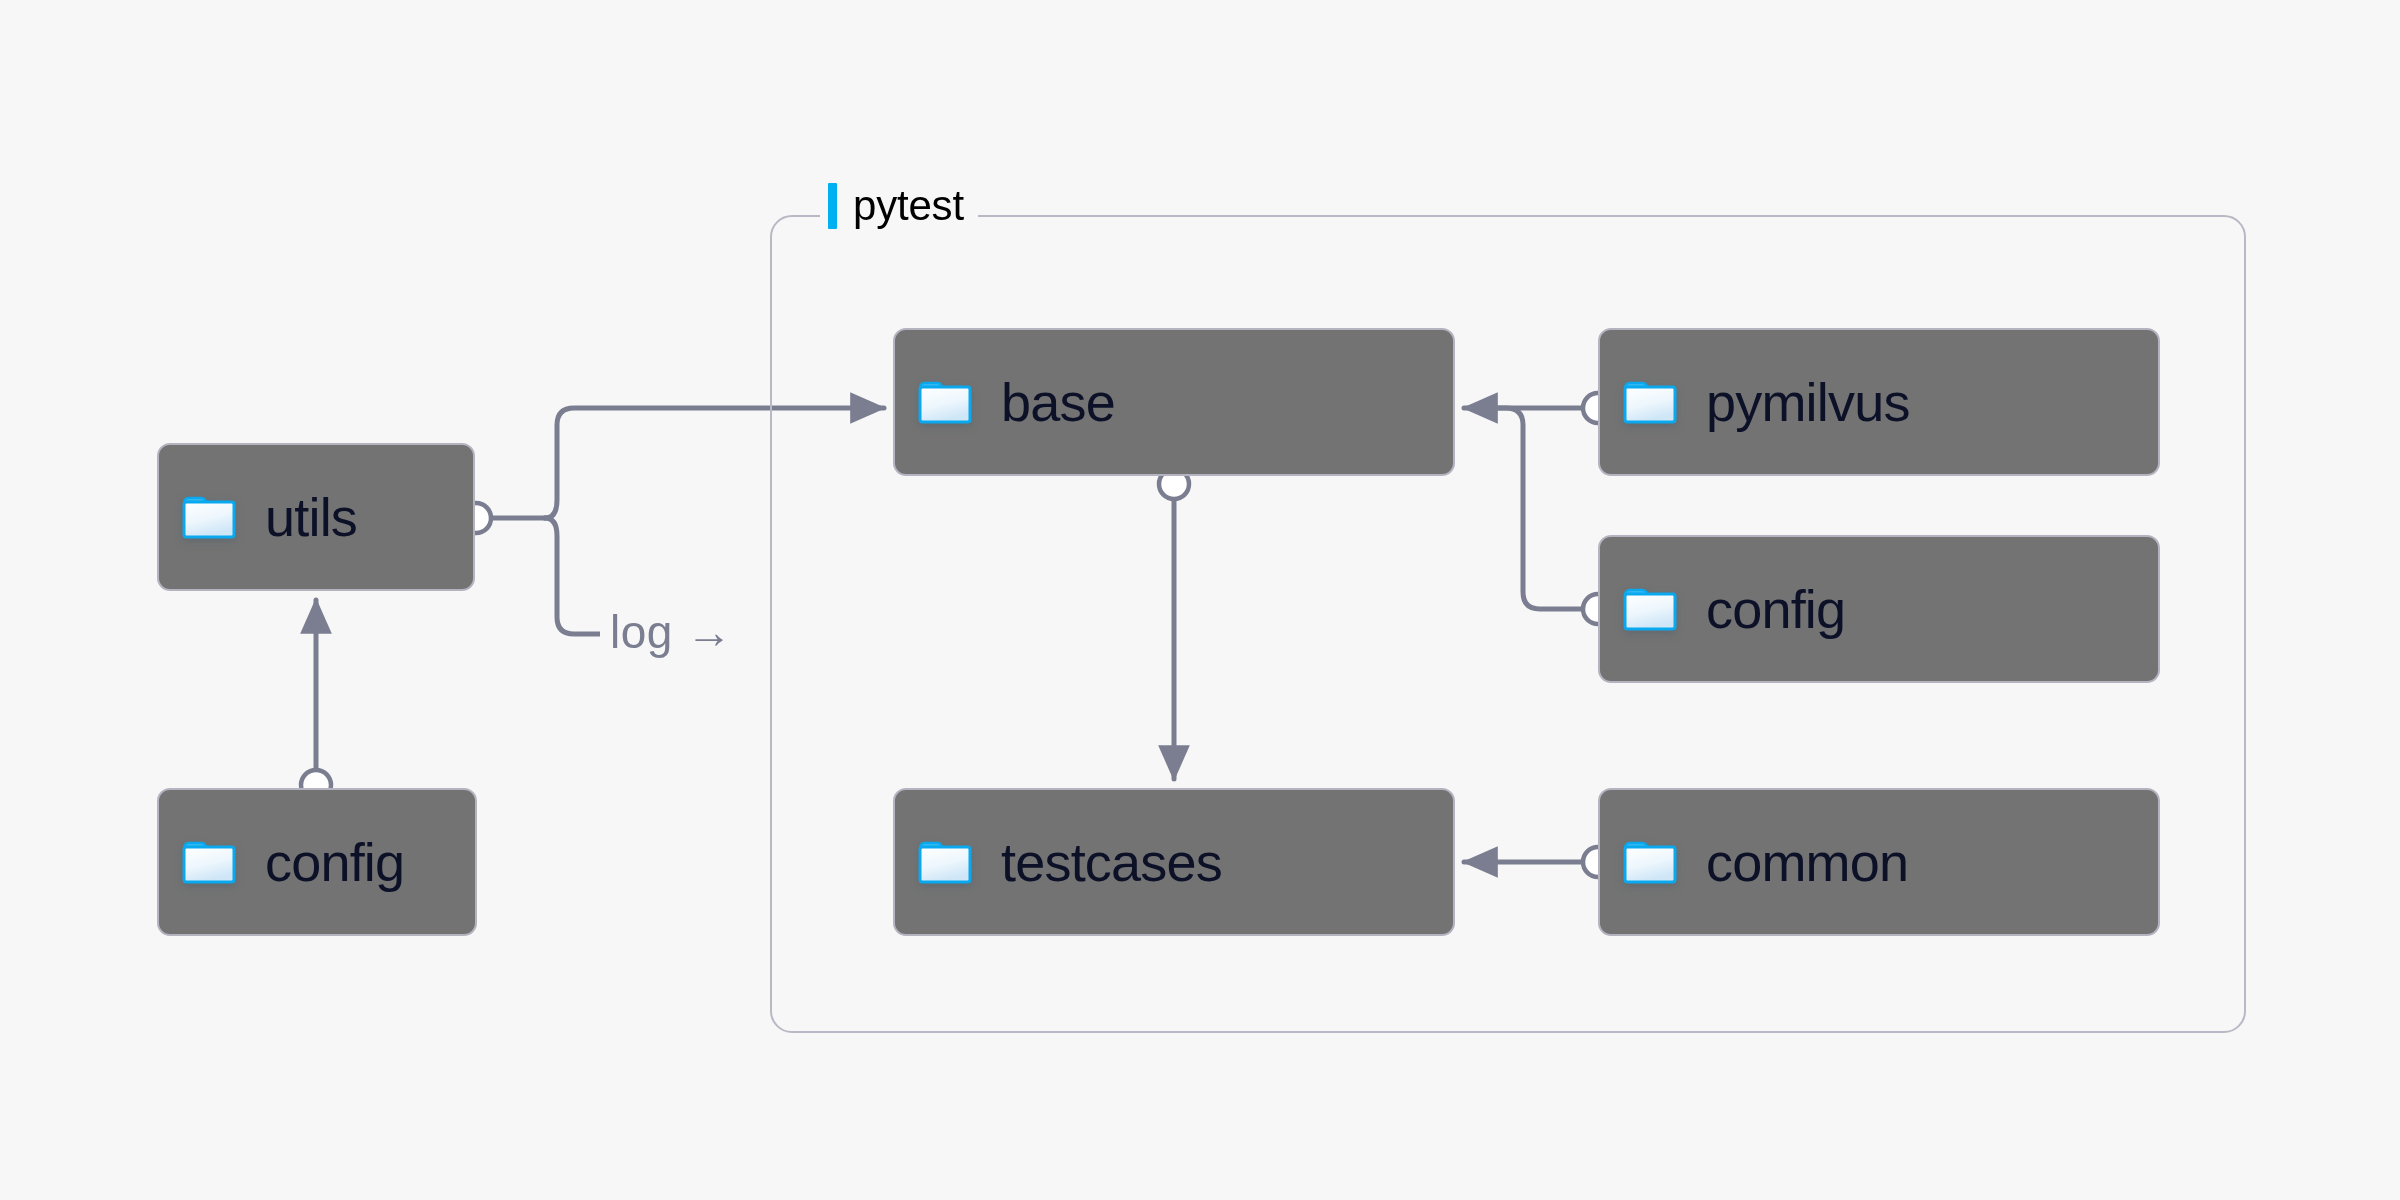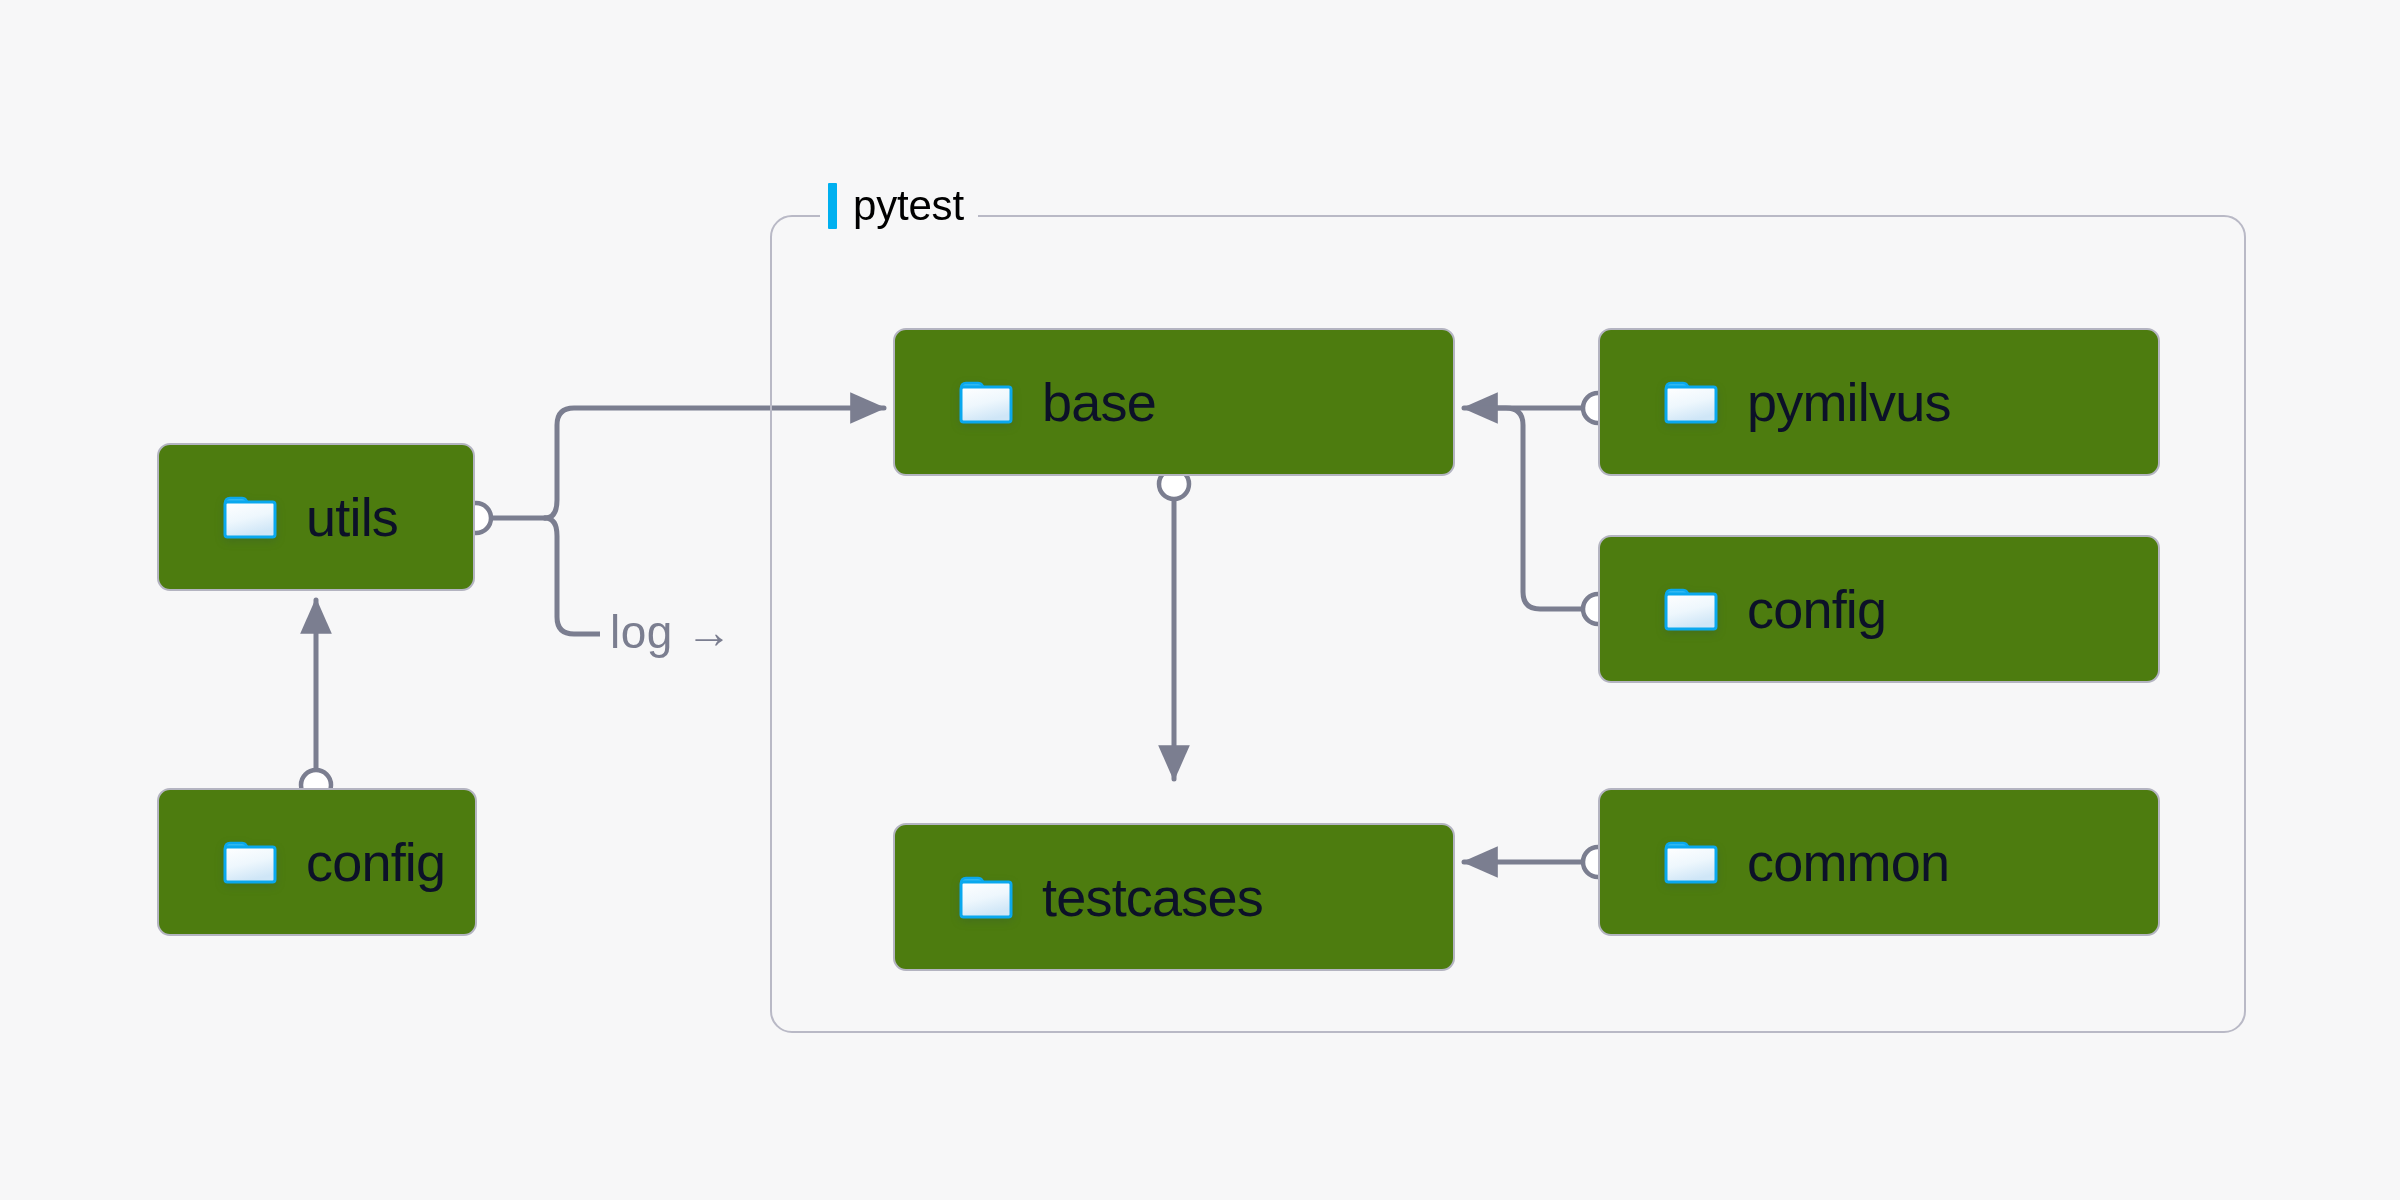--- a/index.html
+++ b/index.html
@@ -64,45 +64,45 @@
     font-size: 42px;
     color: #000000;
     letter-spacing: -0.2px;
     line-height: 1;
     white-space: nowrap;
   }
 
   
   .node {
     position: absolute;
-    background: #4d7c0f;
+    background: #737373;
     border: 2.5px solid #b4b4c1;
     border-radius: 13px;
     display: flex;
     align-items: center;
-    padding-left: 63px;
+    padding-left: 22px;
     gap: 28px;
   }
 
   .node-label {
     font-size: 54px;
     font-weight: 500;
     color: #0c1128;
     letter-spacing: -0.8px;
     line-height: 1;
     white-space: nowrap;
   }
 
   .folder-icon { flex: none; display: block; filter: drop-shadow(0 3px 4px rgba(30,60,90,0.18)); }
 
   
   #node-utils     { left: 157px;  top: 443px; width: 318px; height: 148px; }
   #node-config    { left: 157px;  top: 788px; width: 320px; height: 148px; }
   #node-base      { left: 893px;  top: 328px; width: 562px; height: 148px; }
-  #node-testcases { left: 893px;  top: 788px; width: 562px; height: 148px; margin-top: 35px; }
+  #node-testcases { left: 893px;  top: 788px; width: 562px; height: 148px; }
   #node-pymilvus  { left: 1598px; top: 328px; width: 562px; height: 148px; }
   #node-check     { left: 1598px; top: 535px; width: 562px; height: 148px; }
   #node-common    { left: 1598px; top: 788px; width: 562px; height: 148px; }
 
   
   .edge-label {
     position: absolute;
     left: 600px;
     top: 605px;
     font-size: 46px;

